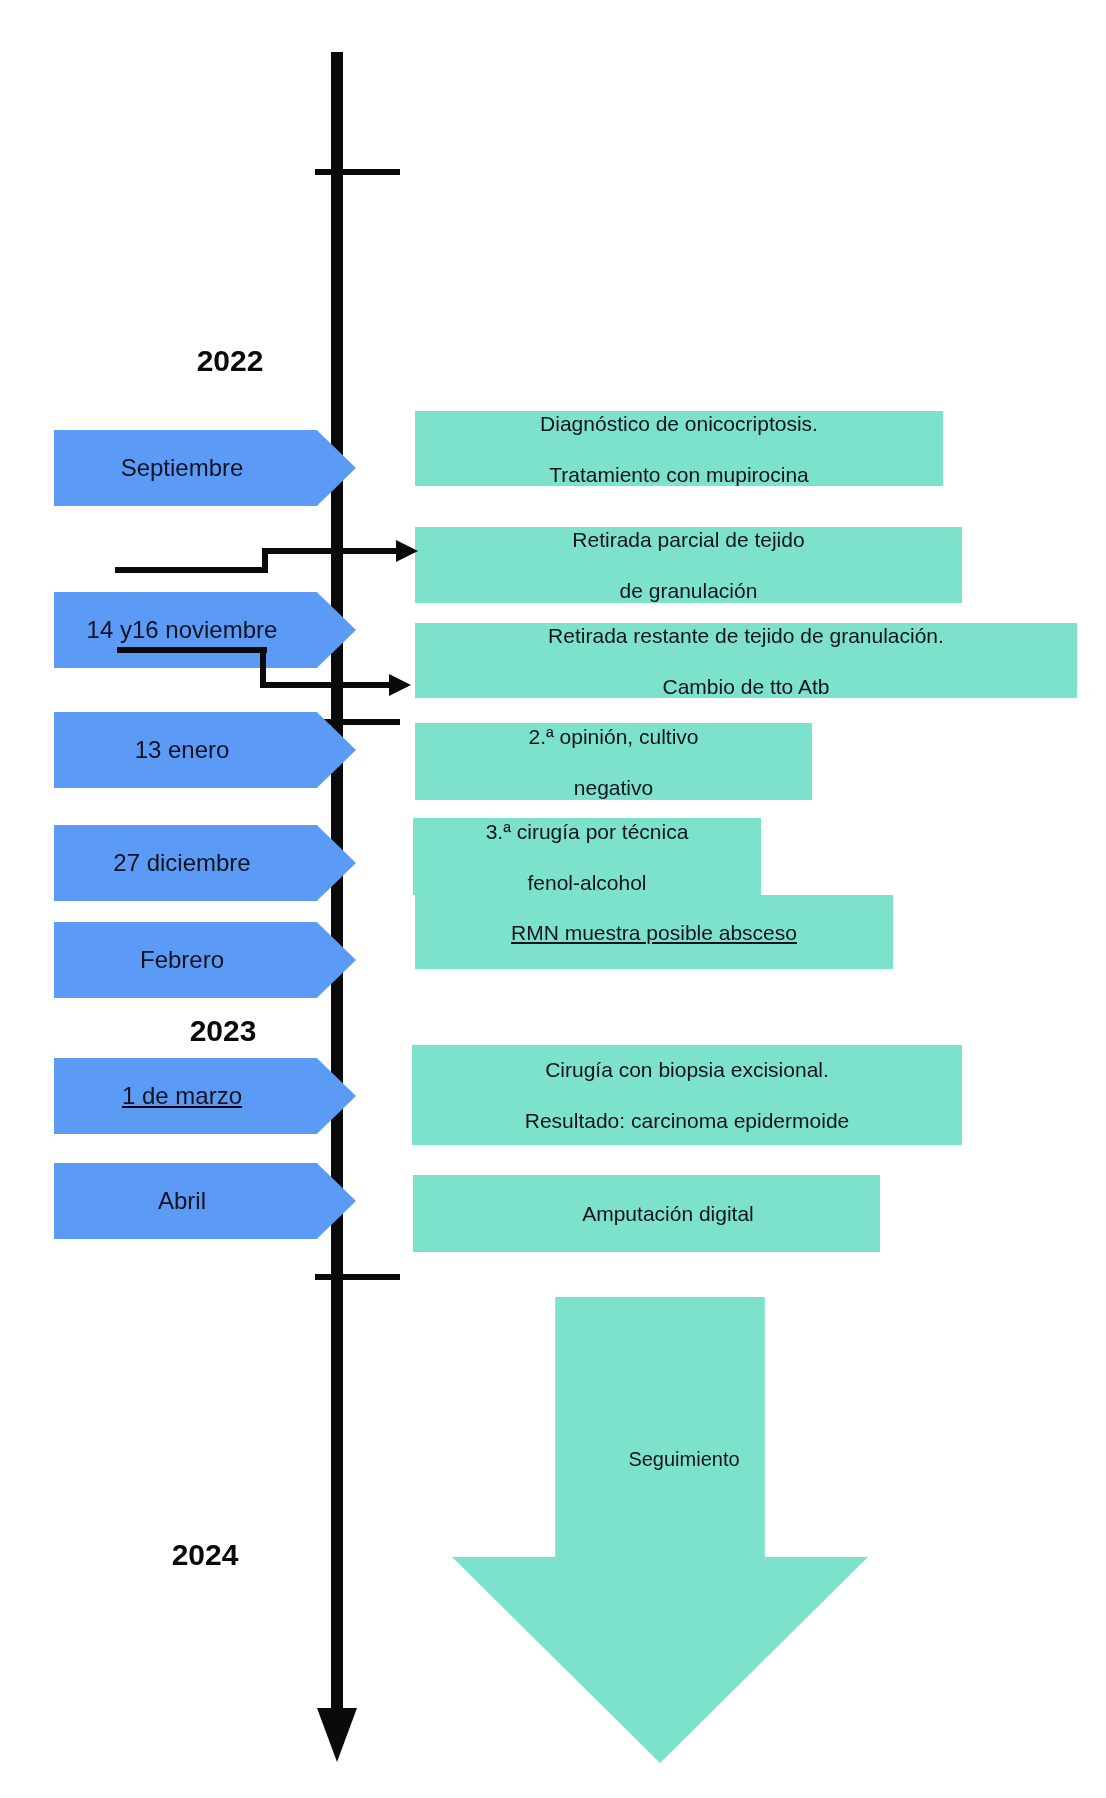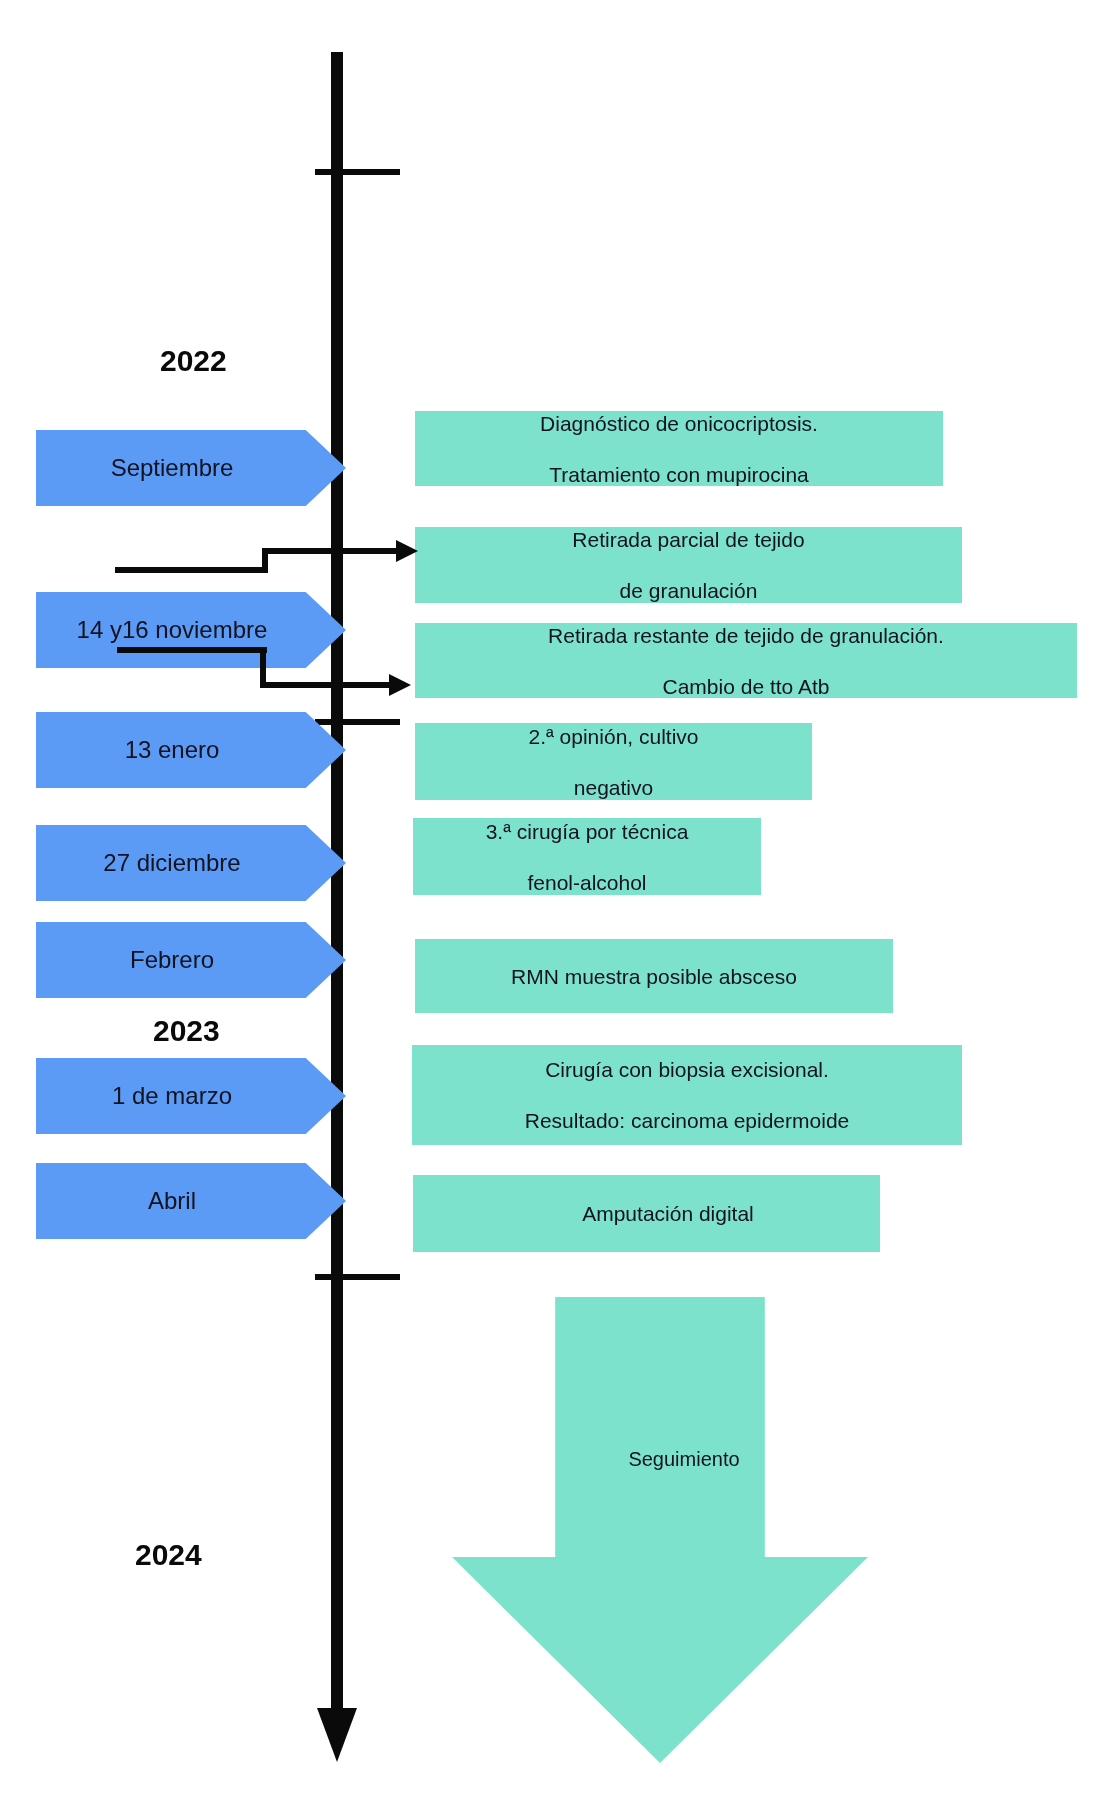--- a/index.html
+++ b/index.html
@@ -21,29 +21,29 @@
   .timeline-arrowhead{
     position:absolute;left:317px;top:1708px;width:0;height:0;
     border-left:20px solid transparent;border-right:20px solid transparent;
     border-top:54px solid var(--line-black);
   }
   .tick{
     position:absolute;left:315px;width:85px;height:6px;background:var(--line-black);
   }
   
   .year{
-    position:absolute;width:140px;text-align:left;
+    position:absolute;width:140px;text-align:center;
     font-size:30px;font-weight:bold;color:var(--line-black);letter-spacing:0px;
   }
   
   .milestone{
-    position:absolute;left:36px;width:302px;height:76px;
+    position:absolute;left:54px;width:302px;height:76px;
     background:var(--accent-blue);
     clip-path:polygon(0 0, 87% 0, 100% 50%, 87% 100%, 0 100%);
-    display:flex;align-items:center;justify-content:center;padding-left:8px;
+    display:flex;align-items:center;justify-content:center;
   }
   .milestone span{
     padding-right:46px;font-size:24px;color:var(--text-dark);
   }
   
   .event{
     position:absolute;background:var(--accent-teal);
     display:flex;align-items:center;justify-content:center;text-align:center;
     font-size:21px;line-height:51px;color:var(--text-dark);
     white-space:pre-line;
@@ -89,38 +89,38 @@
   </div>
   <div class="milestone" style="top:712px;">
     <span>13 enero</span>
   </div>
   <div class="milestone" style="top:825px;">
     <span>27 diciembre</span>
   </div>
   <div class="milestone" style="top:922px;">
     <span>Febrero</span>
   </div>
-  <div class="milestone" style="top:1058px;">
+  <div class="milestone" style="top:1058px;text-decoration:underline;">
     <span>1 de marzo</span>
   </div>
   <div class="milestone" style="top:1163px;">
     <span>Abril</span>
   </div>
 
   <div class="event" style="left:415px;top:411px;width:528px;height:75px;">Diagnóstico de onicocriptosis.
 Tratamiento con mupirocina</div>
   <div class="event" style="left:415px;top:623px;width:662px;height:75px;">Retirada restante de tejido de granulación.
 Cambio de tto Atb</div>
   <div class="event" style="left:415px;top:527px;width:547px;height:76px;">Retirada parcial de tejido
 de granulación</div>
   <div class="event" style="left:415px;top:723px;width:397px;height:77px;">2.ª opinión, cultivo
 negativo</div>
   <div class="event" style="left:413px;top:818px;width:348px;height:77px;">3.ª cirugía por técnica
 fenol-alcohol</div>
-  <div class="event" style="left:415px;top:939px;width:478px;height:74px;">RMN muestra posible absceso</div>
+  <div class="event" style="left:415px;top:895px;width:478px;height:74px;text-decoration:underline;">RMN muestra posible absceso</div>
   <div class="event" style="left:412px;top:1045px;width:550px;height:100px;">Cirugía con biopsia excisional.
 Resultado: carcinoma epidermoide</div>
   <div class="event" style="left:413px;top:1175px;width:424px;height:77px;padding-left:43px;">Amputación digital</div>
 
   <div>
     <div class="seg" style="left:115px;top:567px;width:152px;height:6px;"></div>
     <div class="seg" style="left:262px;top:548px;width:6px;height:25px;"></div>
     <div class="seg" style="left:262px;top:548px;width:136px;height:6px;"></div>
     <div class="arrhead" style="left:396px;top:540px;"></div>
   </div>

